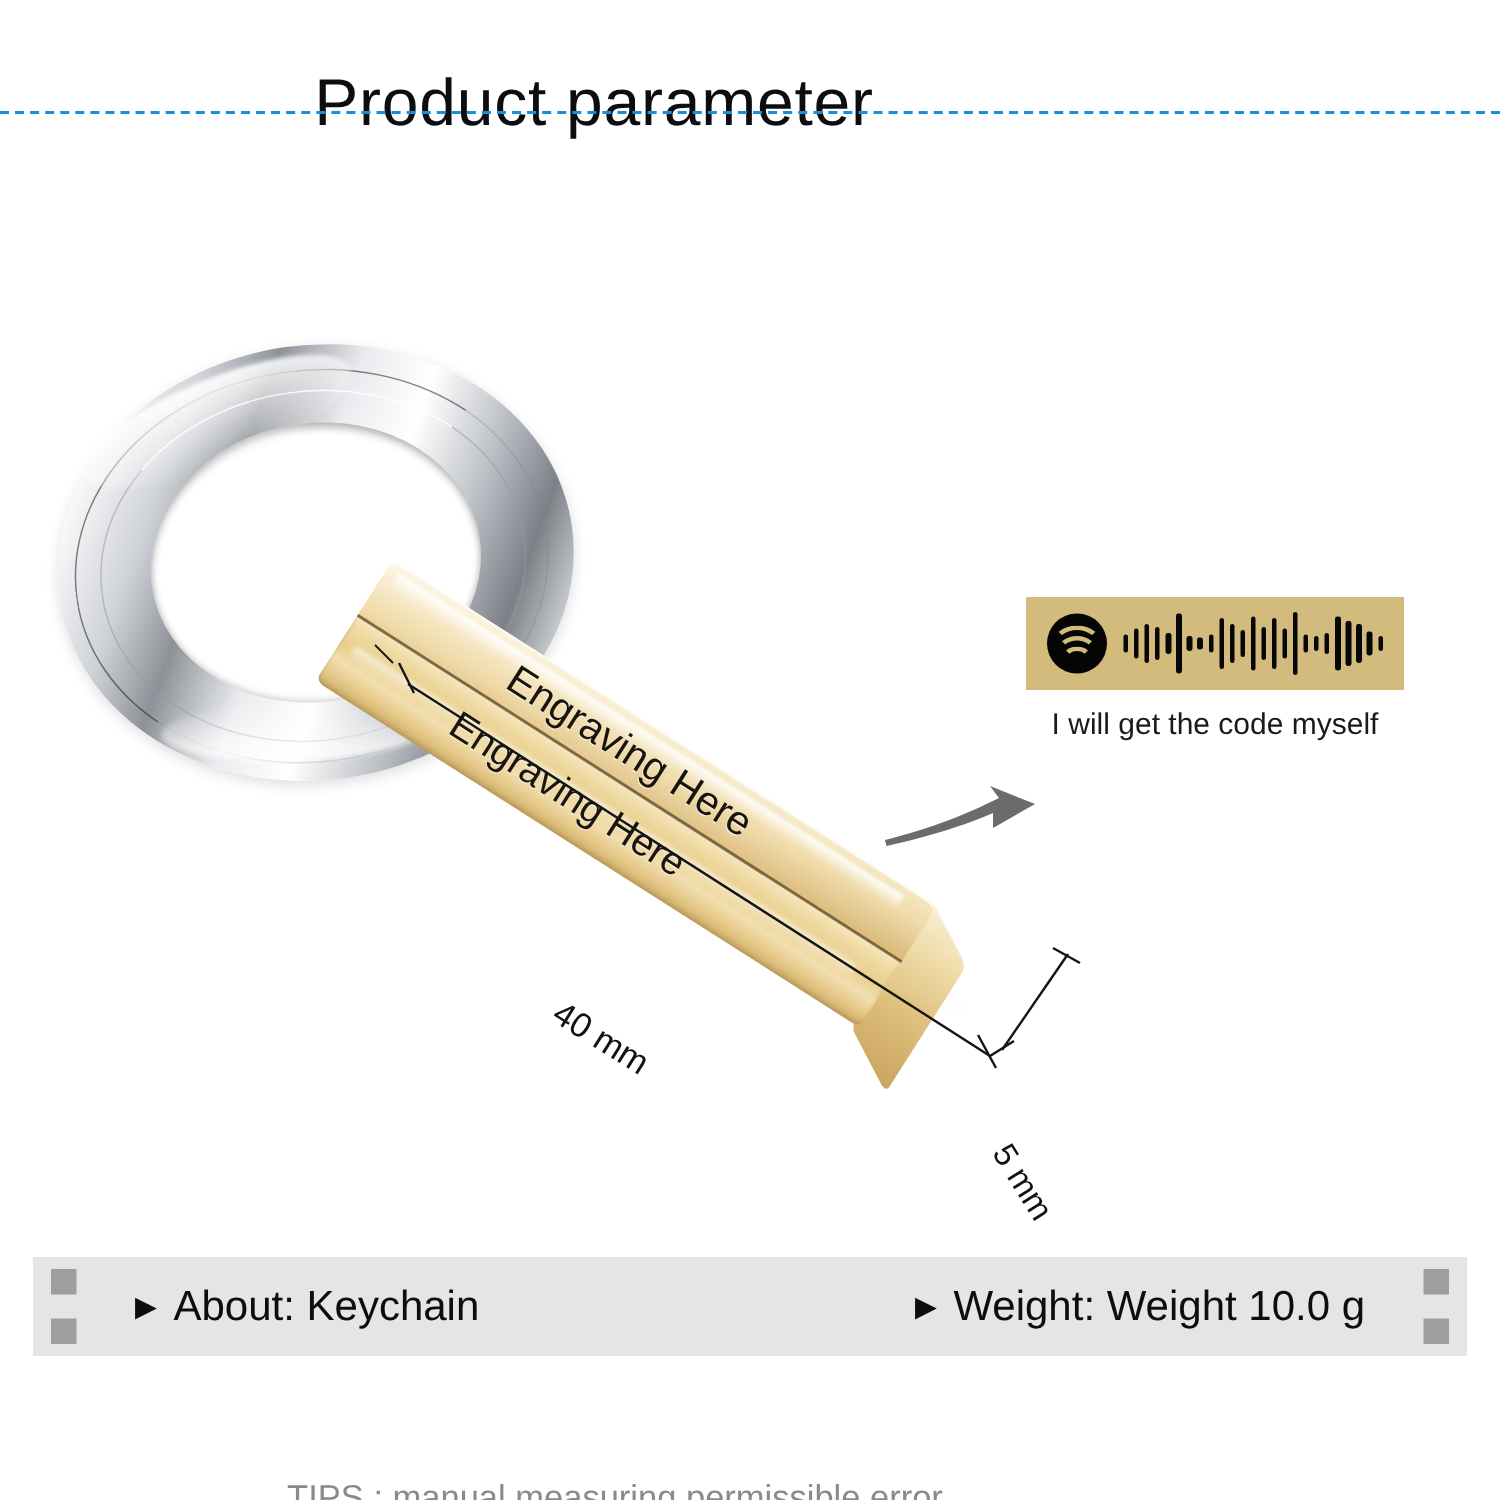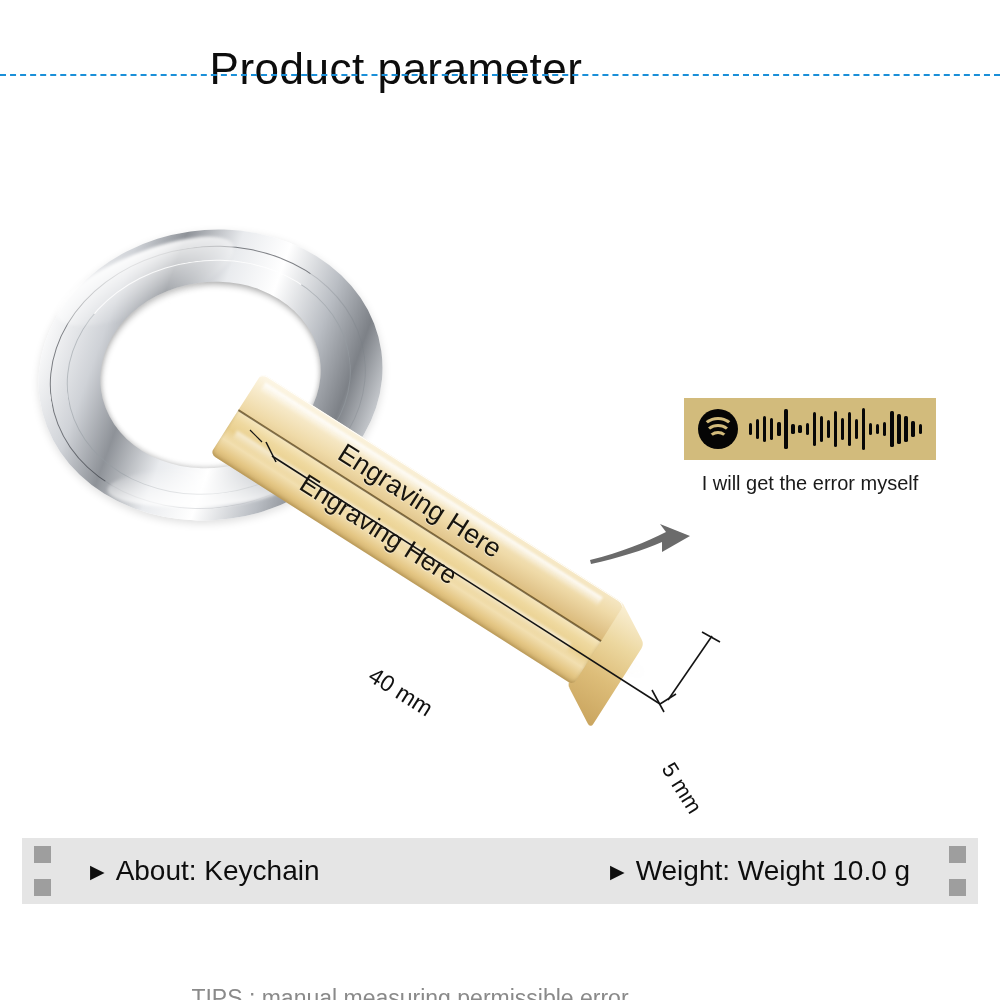--- a/index.html
+++ b/index.html
@@ -523,21 +523,21 @@
           <span class="code-bar" style="height: 12px; background: rgb(7, 7, 7);"></span>
           <span class="code-bar" style="height: 10px; background: rgb(7, 7, 7);"></span>
           <span class="code-bar" style="height: 14px; background: rgb(7, 7, 7);"></span>
           <span class="code-bar" style="height: 36px; background: rgb(7, 7, 7);"></span>
           <span class="code-bar" style="height: 30px; background: rgb(7, 7, 7);"></span>
           <span class="code-bar" style="height: 26px; background: rgb(7, 7, 7);"></span>
           <span class="code-bar" style="height: 16px; background: rgb(7, 7, 7);"></span>
           <span class="code-bar" style="height: 10px; background: rgb(7, 7, 7);"></span>
         </div>
     </div>
-    <div id="spotify-caption">I will get the error myself</div>
+    <div id="spotify-caption">I will get the code myself</div>
   </div>
 
 </div>
 
 <div id="info-panel" style="background: rgb(229, 229, 229);">
   <span class="corner-tab tl" style="background: rgb(158, 158, 158);"></span>
   <span class="corner-tab bl" style="background: rgb(158, 158, 158);"></span>
   <span class="corner-tab tr" style="background: rgb(158, 158, 158);"></span>
   <span class="corner-tab br" style="background: rgb(158, 158, 158);"></span>
 

